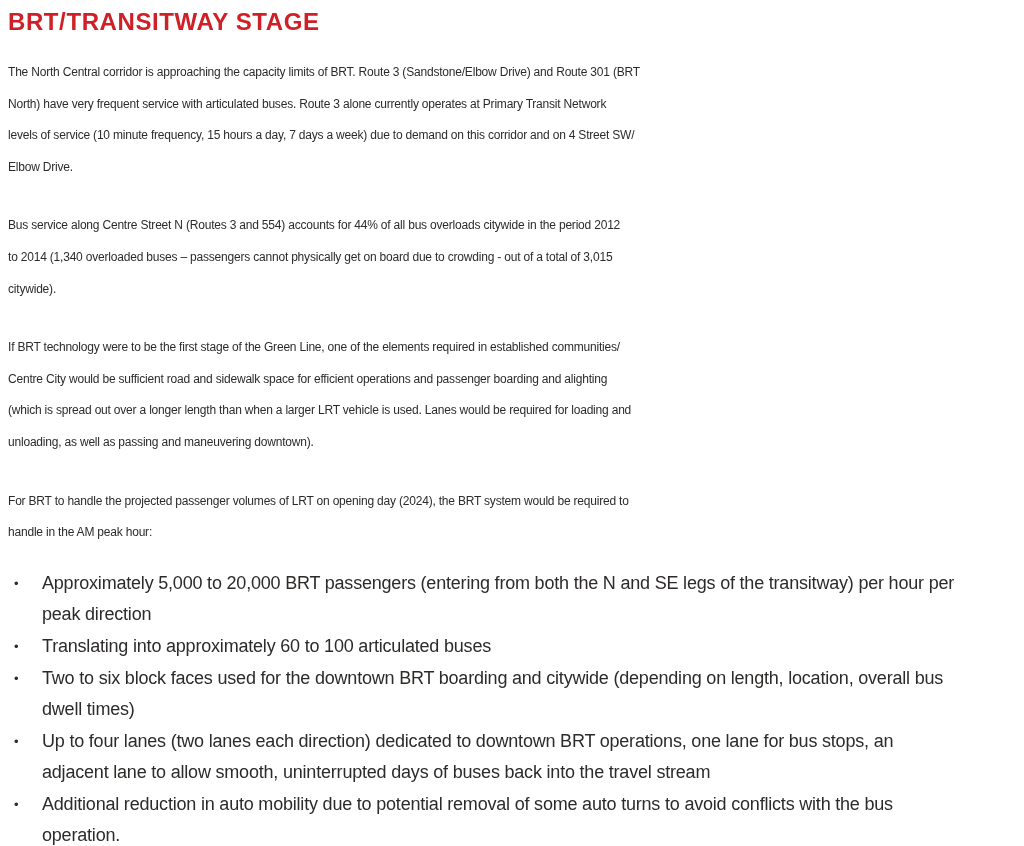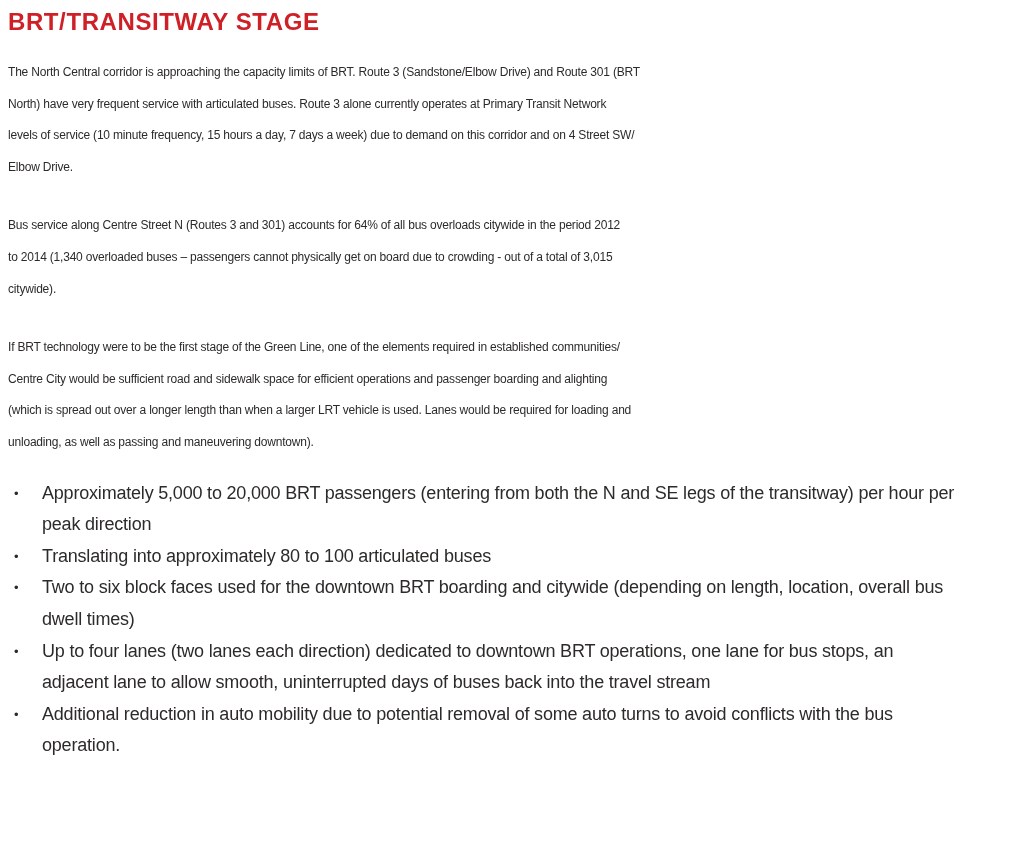--- a/index.html
+++ b/index.html
@@ -62,38 +62,40 @@
 <body style="color: rgb(45, 43, 42); background: rgb(255, 255, 255);">
 
 <div class="page">
   <h1 class="doc-heading" style="color: rgb(207, 32, 39);">BRT/TRANSITWAY STAGE</h1>
 
   <div id="paragraphs">
       <p class="para">The North Central corridor is approaching the capacity limits of BRT. Route 3 (Sandstone/Elbow Drive) and Route 301 (BRT
 North) have very frequent service with articulated buses. Route 3 alone currently operates at Primary Transit Network
 levels of service (10 minute frequency, 15 hours a day, 7 days a week) due to demand on this corridor and on 4 Street SW/
 Elbow Drive.</p>
-      <p class="para">Bus service along Centre Street N (Routes 3 and 301) accounts for 64% of all bus overloads citywide in the period 2012
+      <p class="para">Bus service along Centre Street N (Routes 3 and 554) accounts for 44% of all bus overloads citywide in the period 2012
 to 2014 (1,340 overloaded buses – passengers cannot physically get on board due to crowding - out of a total of 3,015
 citywide).</p>
       <p class="para">If BRT technology were to be the first stage of the Green Line, one of the elements required in established communities/
 Centre City would be sufficient road and sidewalk space for efficient operations and passenger boarding and alighting
 (which is spread out over a longer length than when a larger LRT vehicle is used. Lanes would be required for loading and
 unloading, as well as passing and maneuvering downtown).</p>
+      <p class="para">For BRT to handle the projected passenger volumes of LRT on opening day (2024), the BRT system would be required to
+handle in the AM peak hour:</p>
     </div>
 
   <ul class="bullet-list" id="bullets">
       <li>
         <span class="marker">•</span>
         <span class="btext">Approximately 5,000 to 20,000 BRT passengers (entering from both the N and SE legs of the transitway) per hour per
 peak direction</span>
       </li>
       <li>
         <span class="marker">•</span>
-        <span class="btext">Translating into approximately 80 to 100 articulated buses</span>
+        <span class="btext">Translating into approximately 60 to 100 articulated buses</span>
       </li>
       <li>
         <span class="marker">•</span>
         <span class="btext">Two to six block faces used for the downtown BRT boarding and citywide (depending on length, location, overall bus
 dwell times)</span>
       </li>
       <li>
         <span class="marker">•</span>
         <span class="btext">Up to four lanes (two lanes each direction) dedicated to downtown BRT operations, one lane for bus stops, an
 adjacent lane to allow smooth, uninterrupted days of buses back into the travel stream</span>

